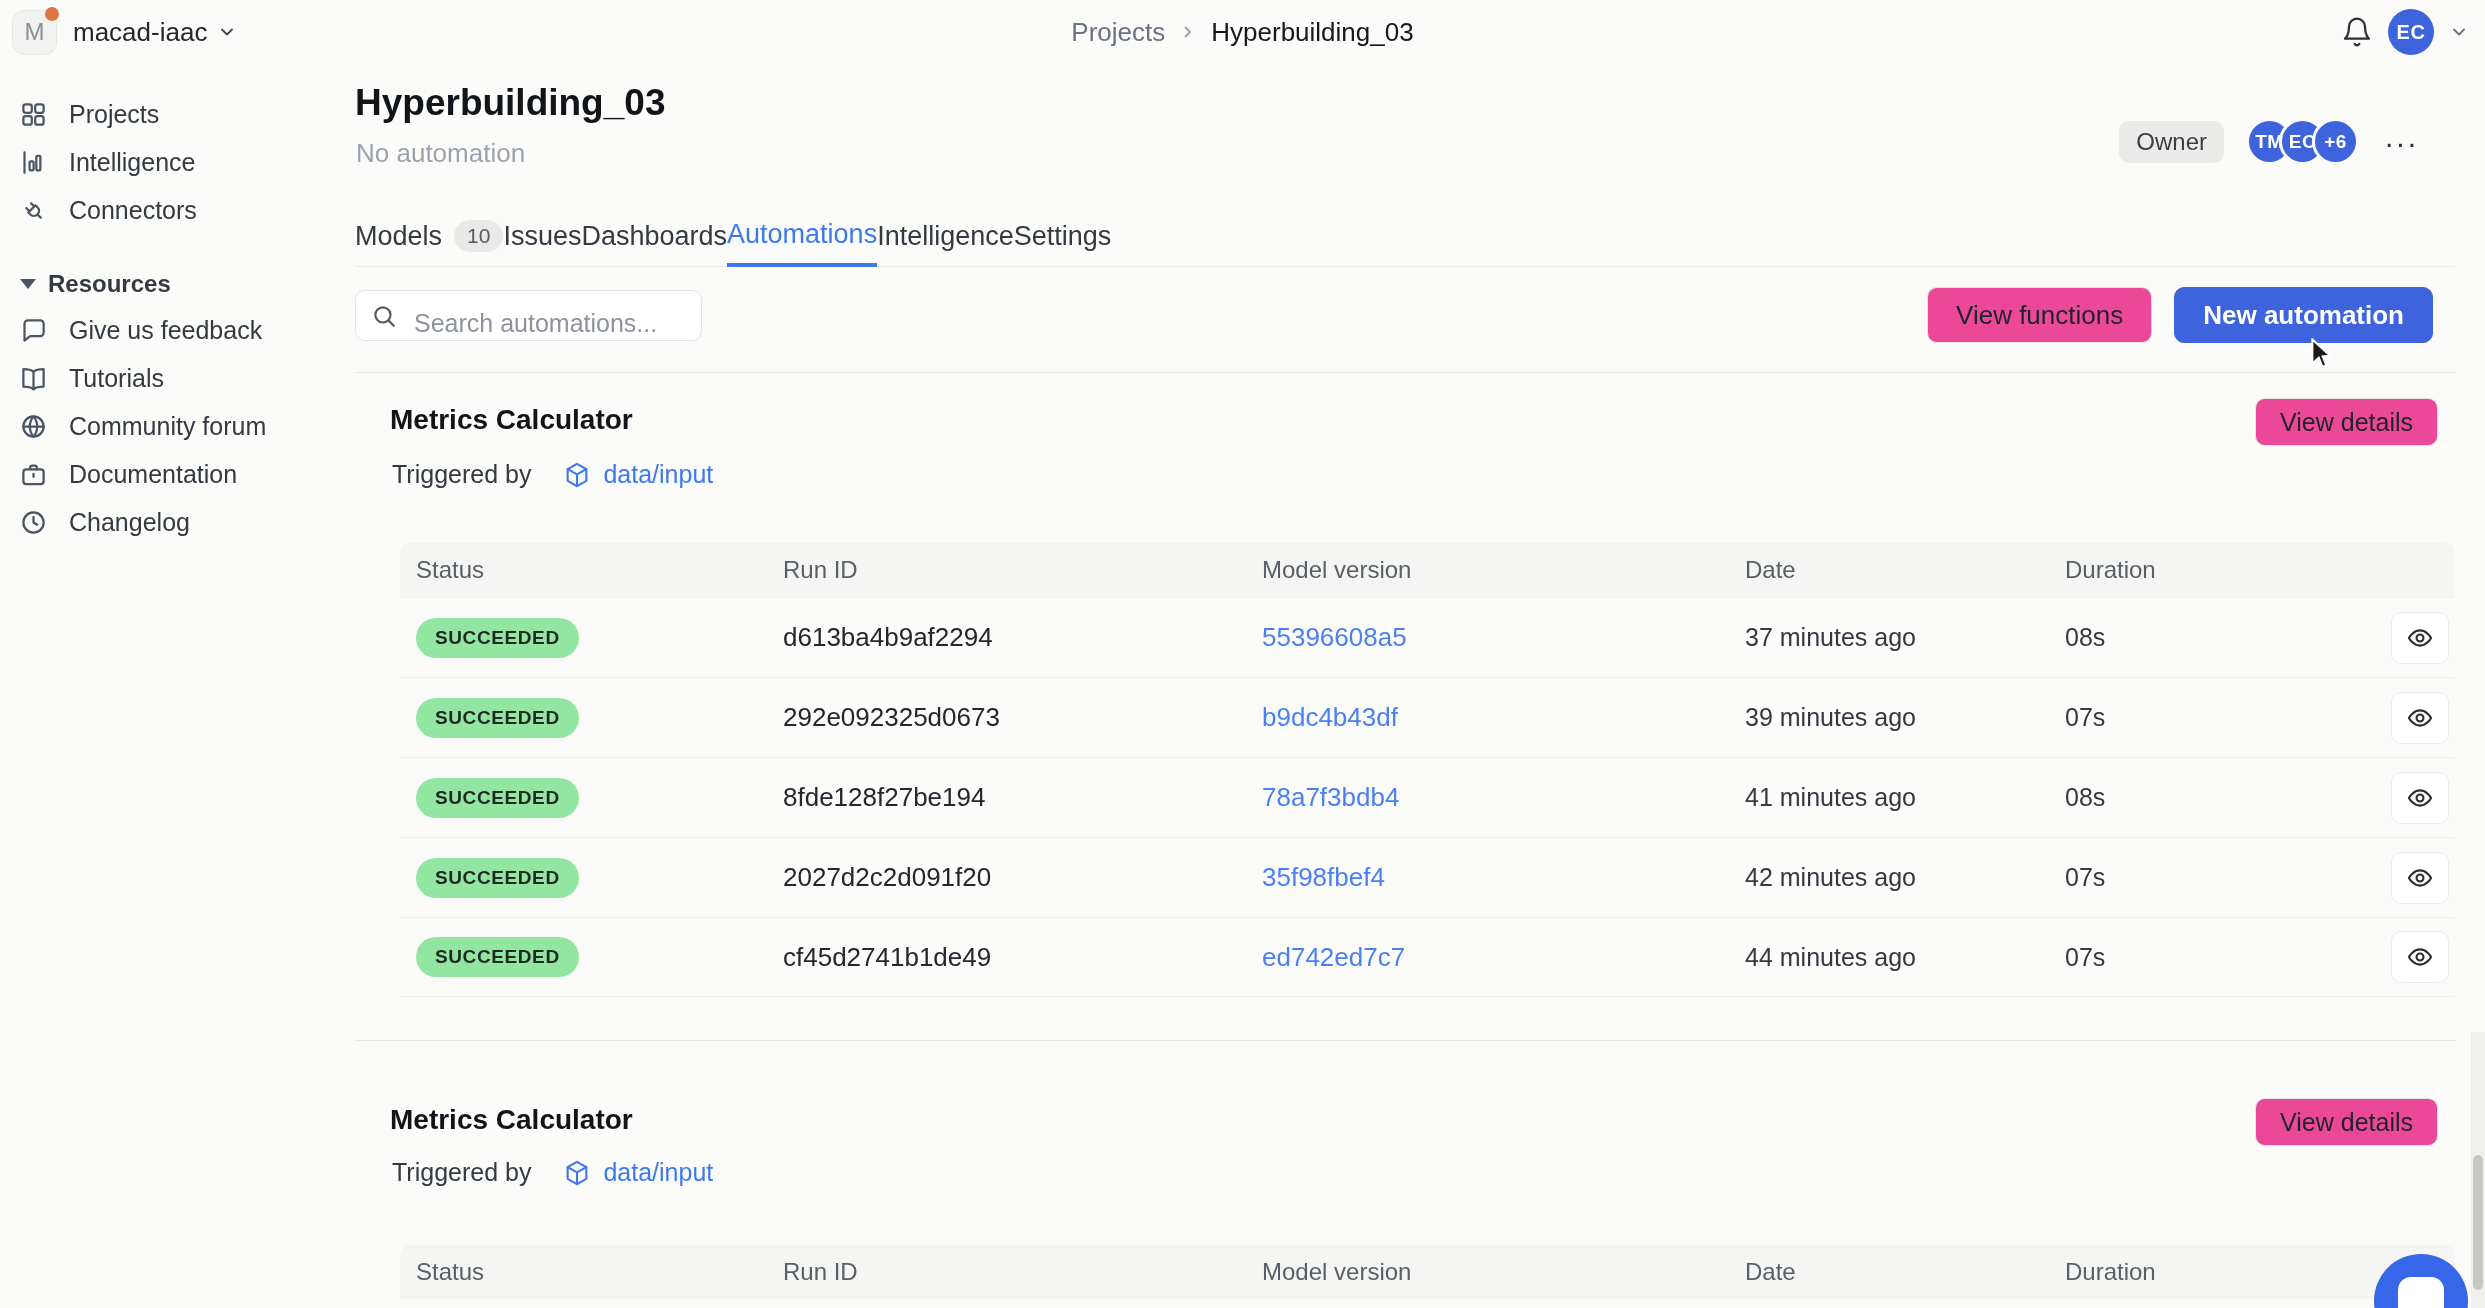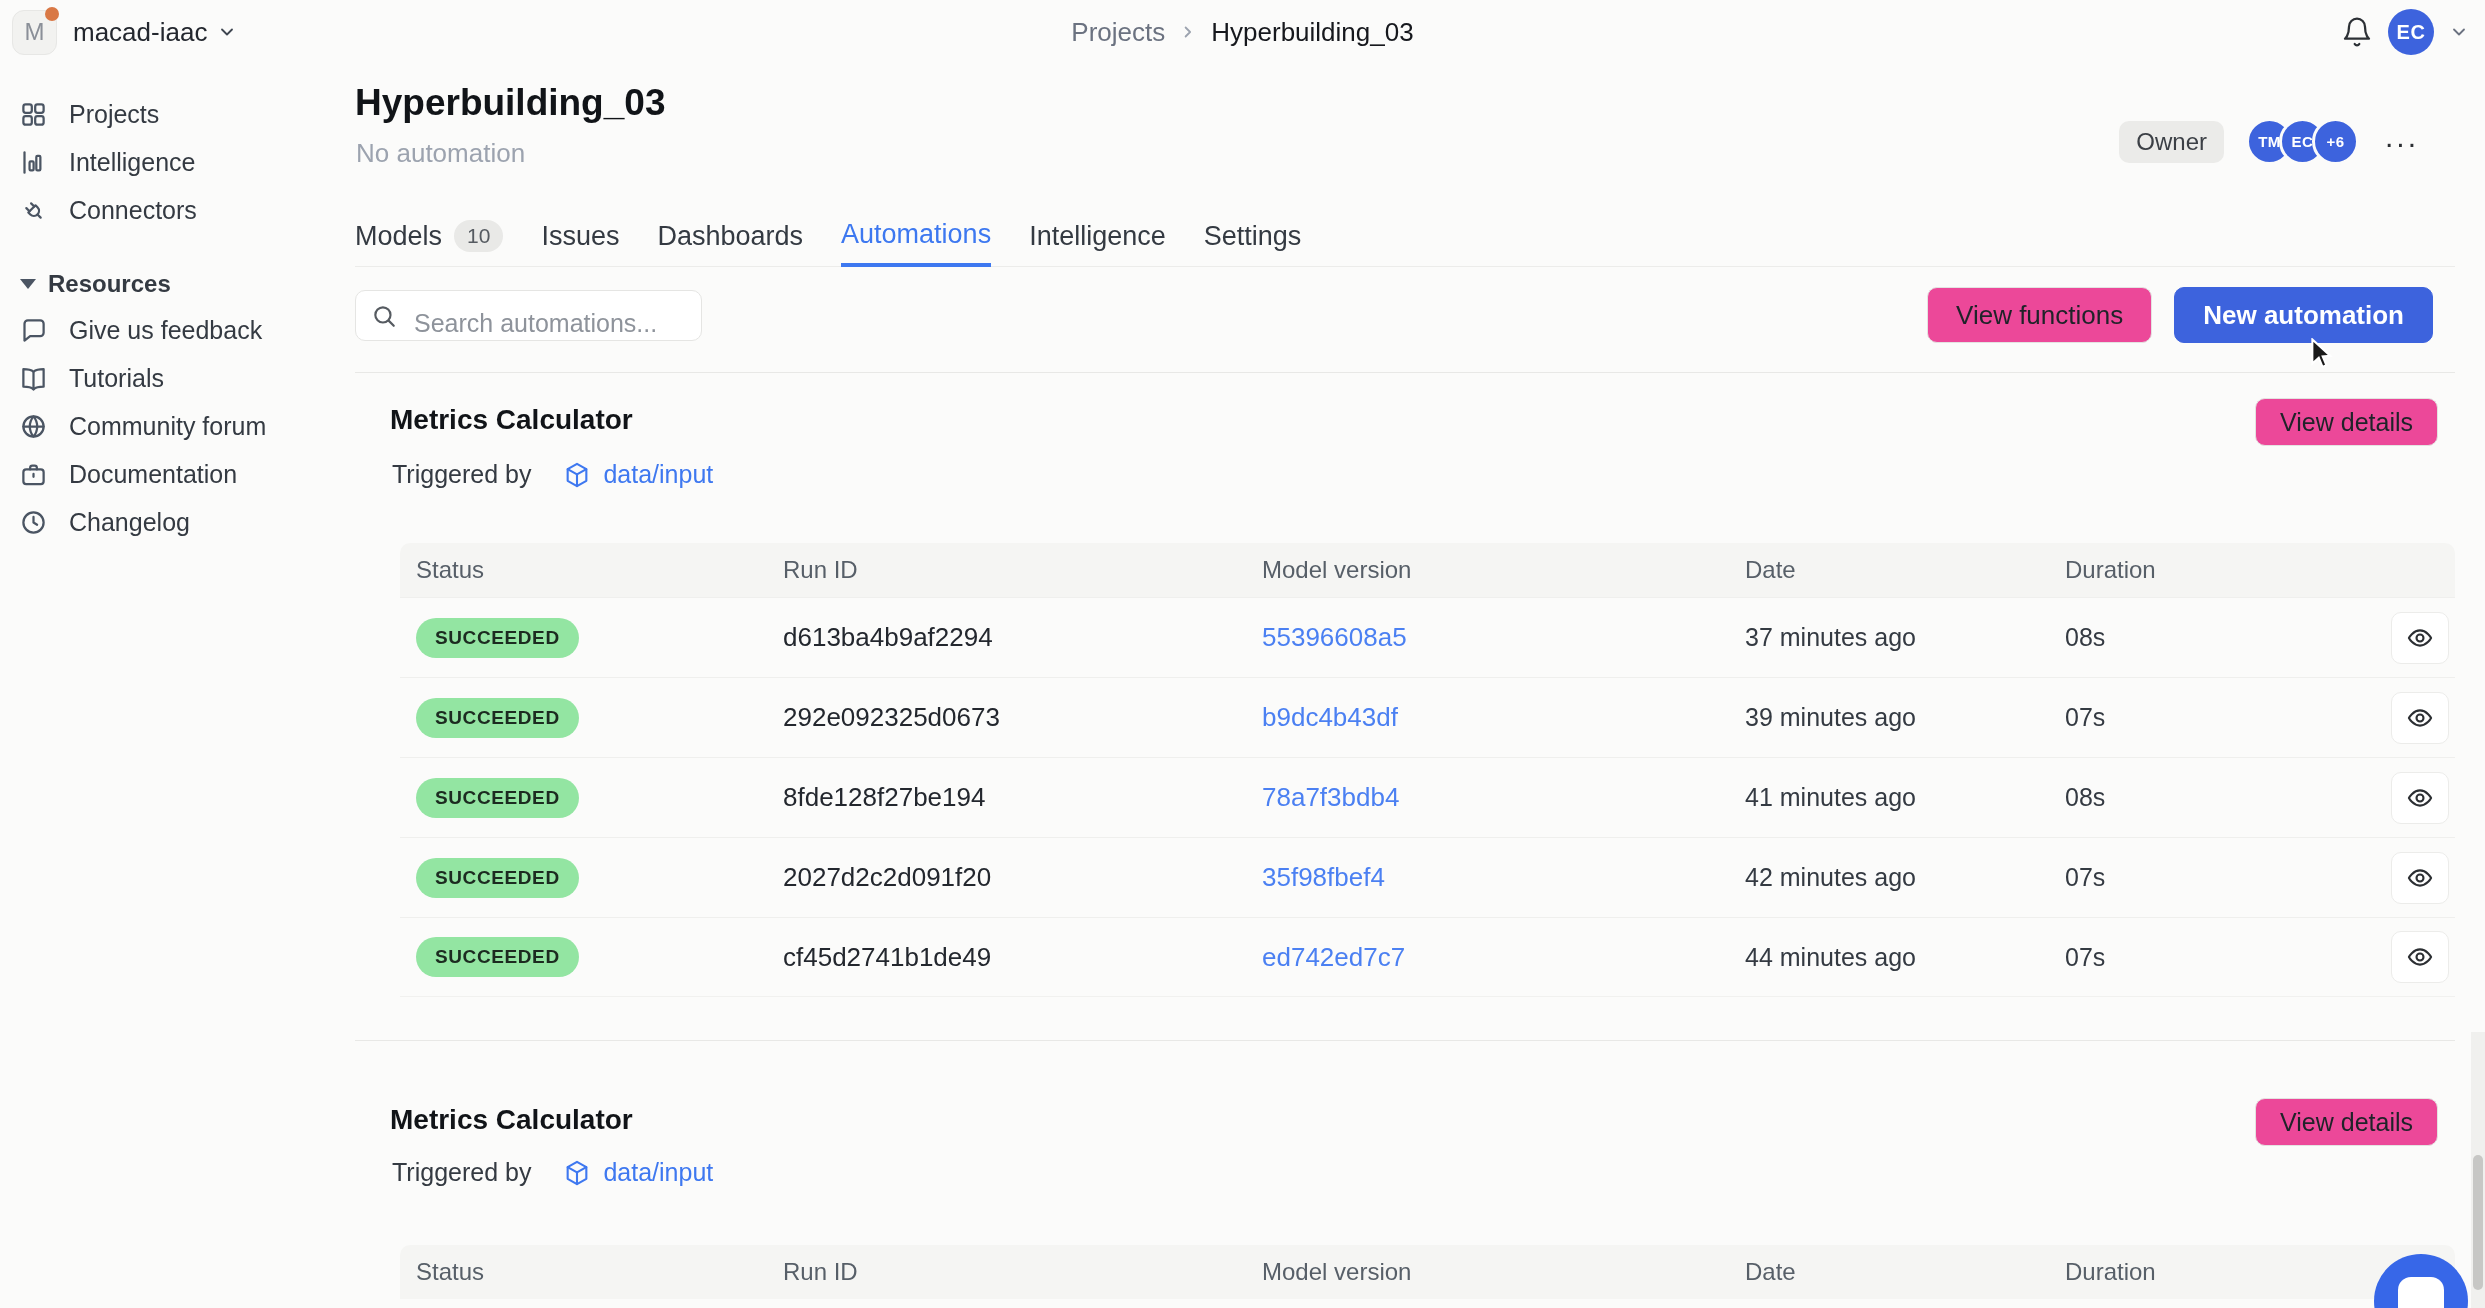--- a/index.html
+++ b/index.html
@@ -37,26 +37,26 @@
   .side-section { display:flex; align-items:center; gap:12px; height:44px; margin-top:28px; cursor:pointer; }
   .side-section .lbl { font-size:24px; font-weight:600; color:#343a42; }
   .caret { width:0; height:0; border-left:8px solid transparent; border-right:8px solid transparent; border-top:10px solid #4b5563; }
 
   
   .page-title { position:absolute; left:355px; top:82px; font-size:37px; font-weight:600; color:#111418; }
   .page-desc  { position:absolute; left:356px; top:138px; font-size:26px; color:#9ca3af; }
   .owner-row { position:absolute; right:62px; top:118px; display:flex; align-items:center; gap:22px; }
   .owner-pill { background:#ebebe9; color:#3c4046; border-radius:10px; font-size:24px; padding:7px 17px; }
   .avatar-stack { display:flex; }
-  .avatar-stack .avatar { width:47px; height:47px; font-size:15px; border:3px solid #fbfbfa; }
+  .avatar-stack .avatar { width:47px; height:47px; font-size:19px; border:3px solid #fbfbfa; }
   .avatar-stack .avatar + .avatar { margin-left:-14px; }
   .more-btn { font-size:30px; letter-spacing:3px; color:#2c2f33; background:none; border:none; cursor:pointer; padding:0 4px 10px 4px; }
 
   
-  .tabs { position:absolute; left:355px; right:30px; top:205px; height:62px; display:flex; gap:38px;
+  .tabs { position:absolute; left:355px; right:30px; top:205px; height:62px; display:flex; 
           border-bottom:1px solid #ececea; }
   .tab { display:flex; align-items:center; gap:12px; font-size:27px; color:#343a42; cursor:pointer; height:62px; }
   .tab.active { color:#3d78f0; border-bottom:4px solid #3d78f0; margin-bottom:-2px; }
   .tab-badge { background:#e9e9e7; color:#565b61; border-radius:999px; font-size:21px; padding:4px 13px; }
 
   
   .search-wrap { position:absolute; left:355px; top:290px; width:347px; height:51px; }
   .search-wrap svg { position:absolute; left:16px; top:13px; color:#565b61; }
   .search-input { width:100%; height:100%; border:1px solid #e5e5e3; border-radius:10px; background:#fff;
                   font-family:inherit; font-size:25px; color:#1f2329; padding:15px 16px 0 58px; outline:none; }

